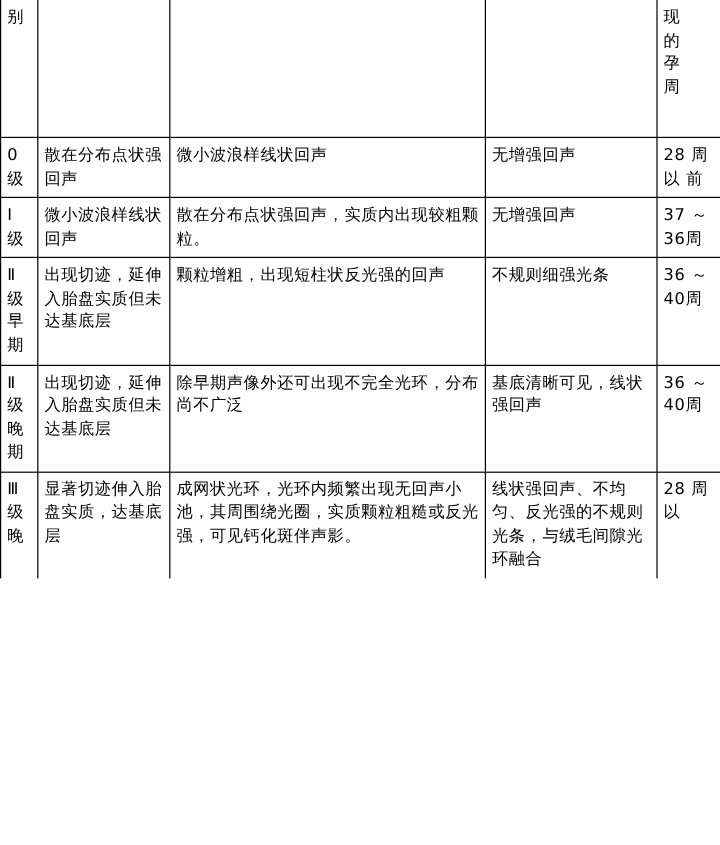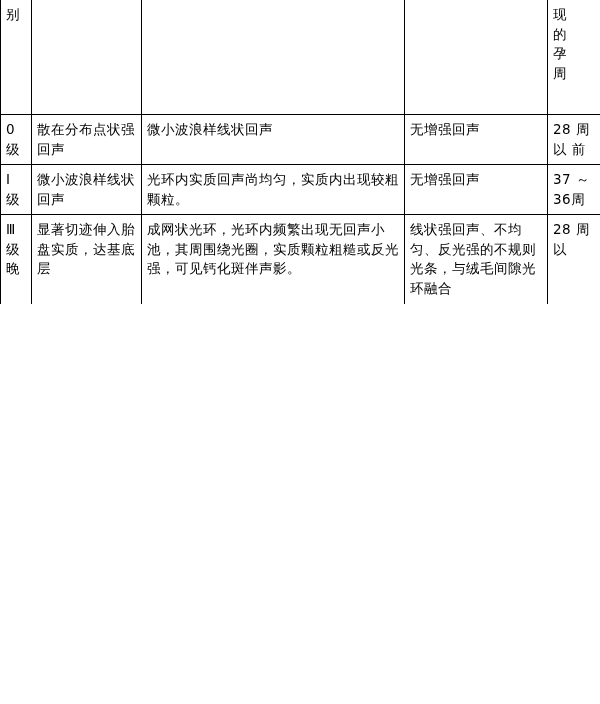--- a/index.html
+++ b/index.html
@@ -88,26 +88,40 @@
         <td class="col-grade">0 级</td>
         <td>散在分布点状强回声</td>
         <td>微小波浪样线状回声</td>
         <td>无增强回声</td>
         <td class="col-weeks">28 周 以 前</td>
       </tr>
 
       <tr>
         <td class="col-grade">Ⅰ 级</td>
         <td>微小波浪样线状回声</td>
-        <td>光环内实质回声尚均匀，实质内出现较粗颗粒。</td>
+        <td>散在分布点状强回声，实质内出现较粗颗粒。</td>
         <td>无增强回声</td>
         <td class="col-weeks">37 ～ 36周</td>
       </tr>
 
+      <tr>
+        <td class="col-grade">Ⅱ 级 早 期</td>
+        <td>出现切迹，延伸入胎盘实质但未达基底层</td>
+        <td>颗粒增粗，出现短柱状反光强的回声</td>
+        <td>不规则细强光条</td>
+        <td class="col-weeks">36 ～ 40周</td>
+      </tr>
 
+      <tr>
+        <td class="col-grade">Ⅱ 级 晚 期</td>
+        <td>出现切迹，延伸入胎盘实质但未达基底层</td>
+        <td>除早期声像外还可出现不完全光环，分布尚不广泛</td>
+        <td>基底清晰可见，线状强回声</td>
+        <td class="col-weeks">36 ～ 40周</td>
+      </tr>
 
 
       <tr class="last-row">
         <td class="col-grade">Ⅲ 级 晚</td>
         <td>显著切迹伸入胎盘实质，达基底层</td>
         <td>成网状光环，光环内频繁出现无回声小池，其周围绕光圈，实质颗粒粗糙或反光强，可见钙化斑伴声影。</td>
         <td>线状强回声、不均匀、反光强的不规则光条，与绒毛间隙光环融合</td>
         <td class="col-weeks">28 周 以</td>
       </tr>
     </tbody>

